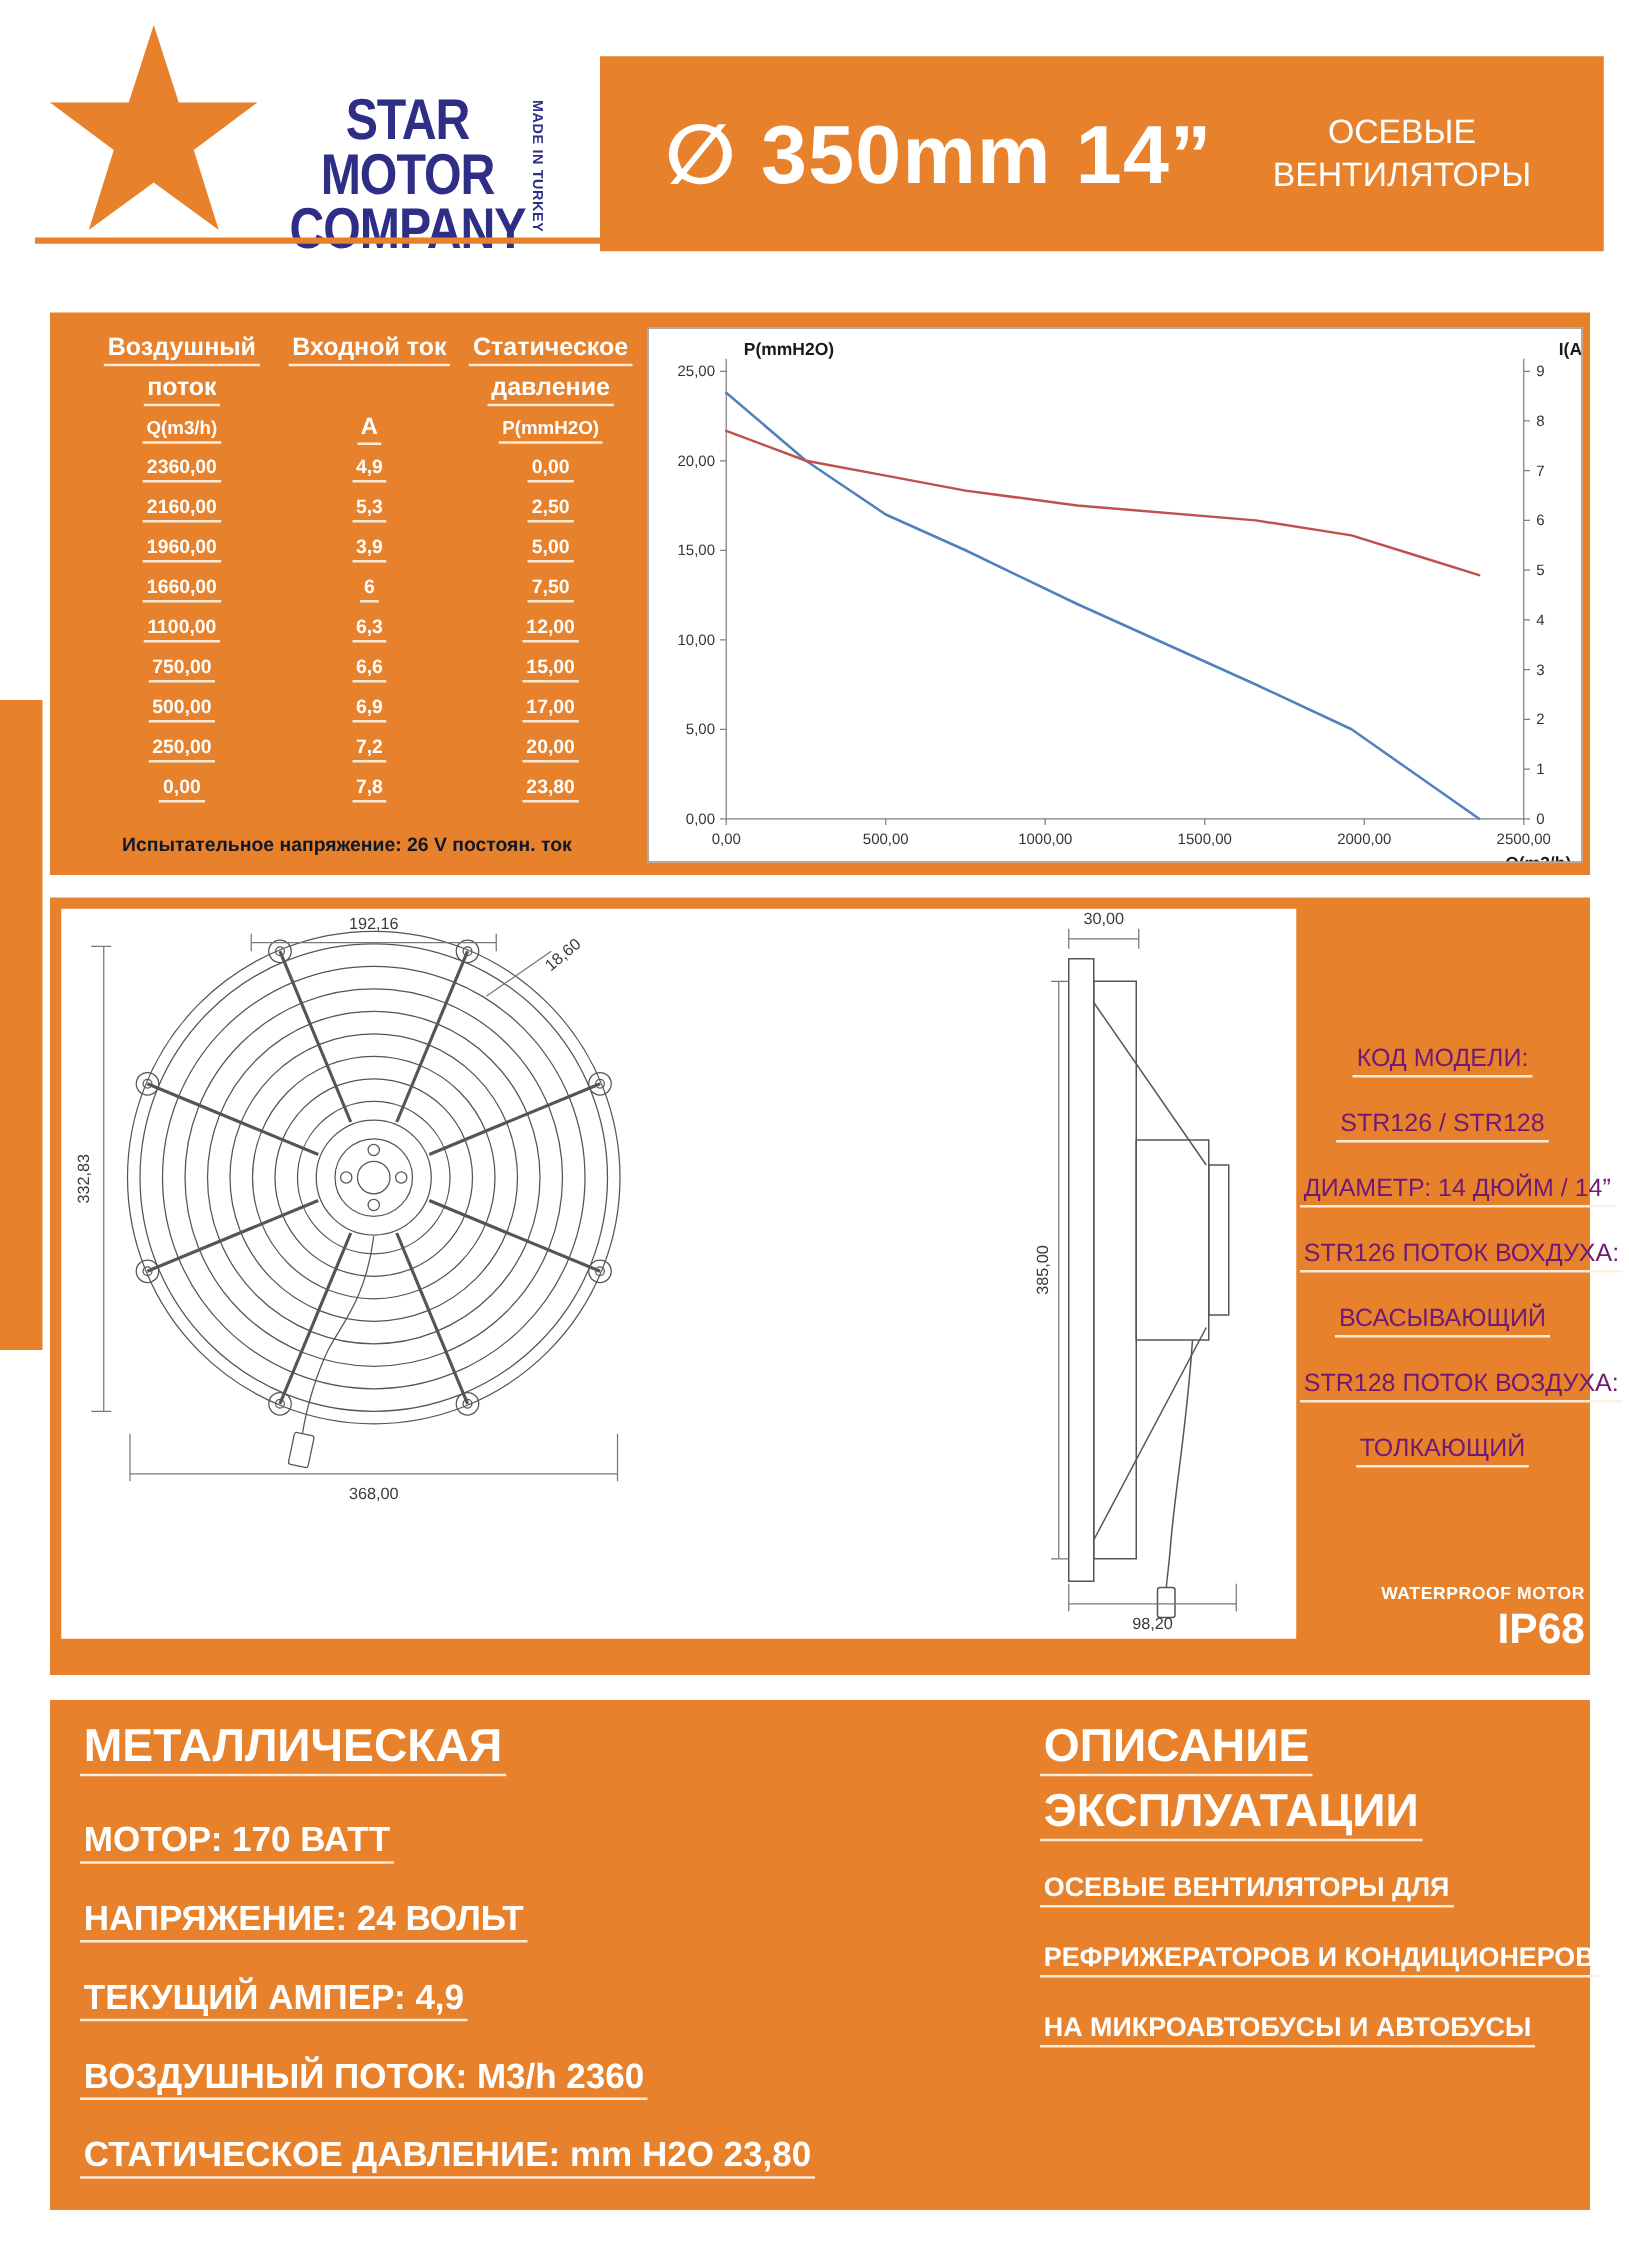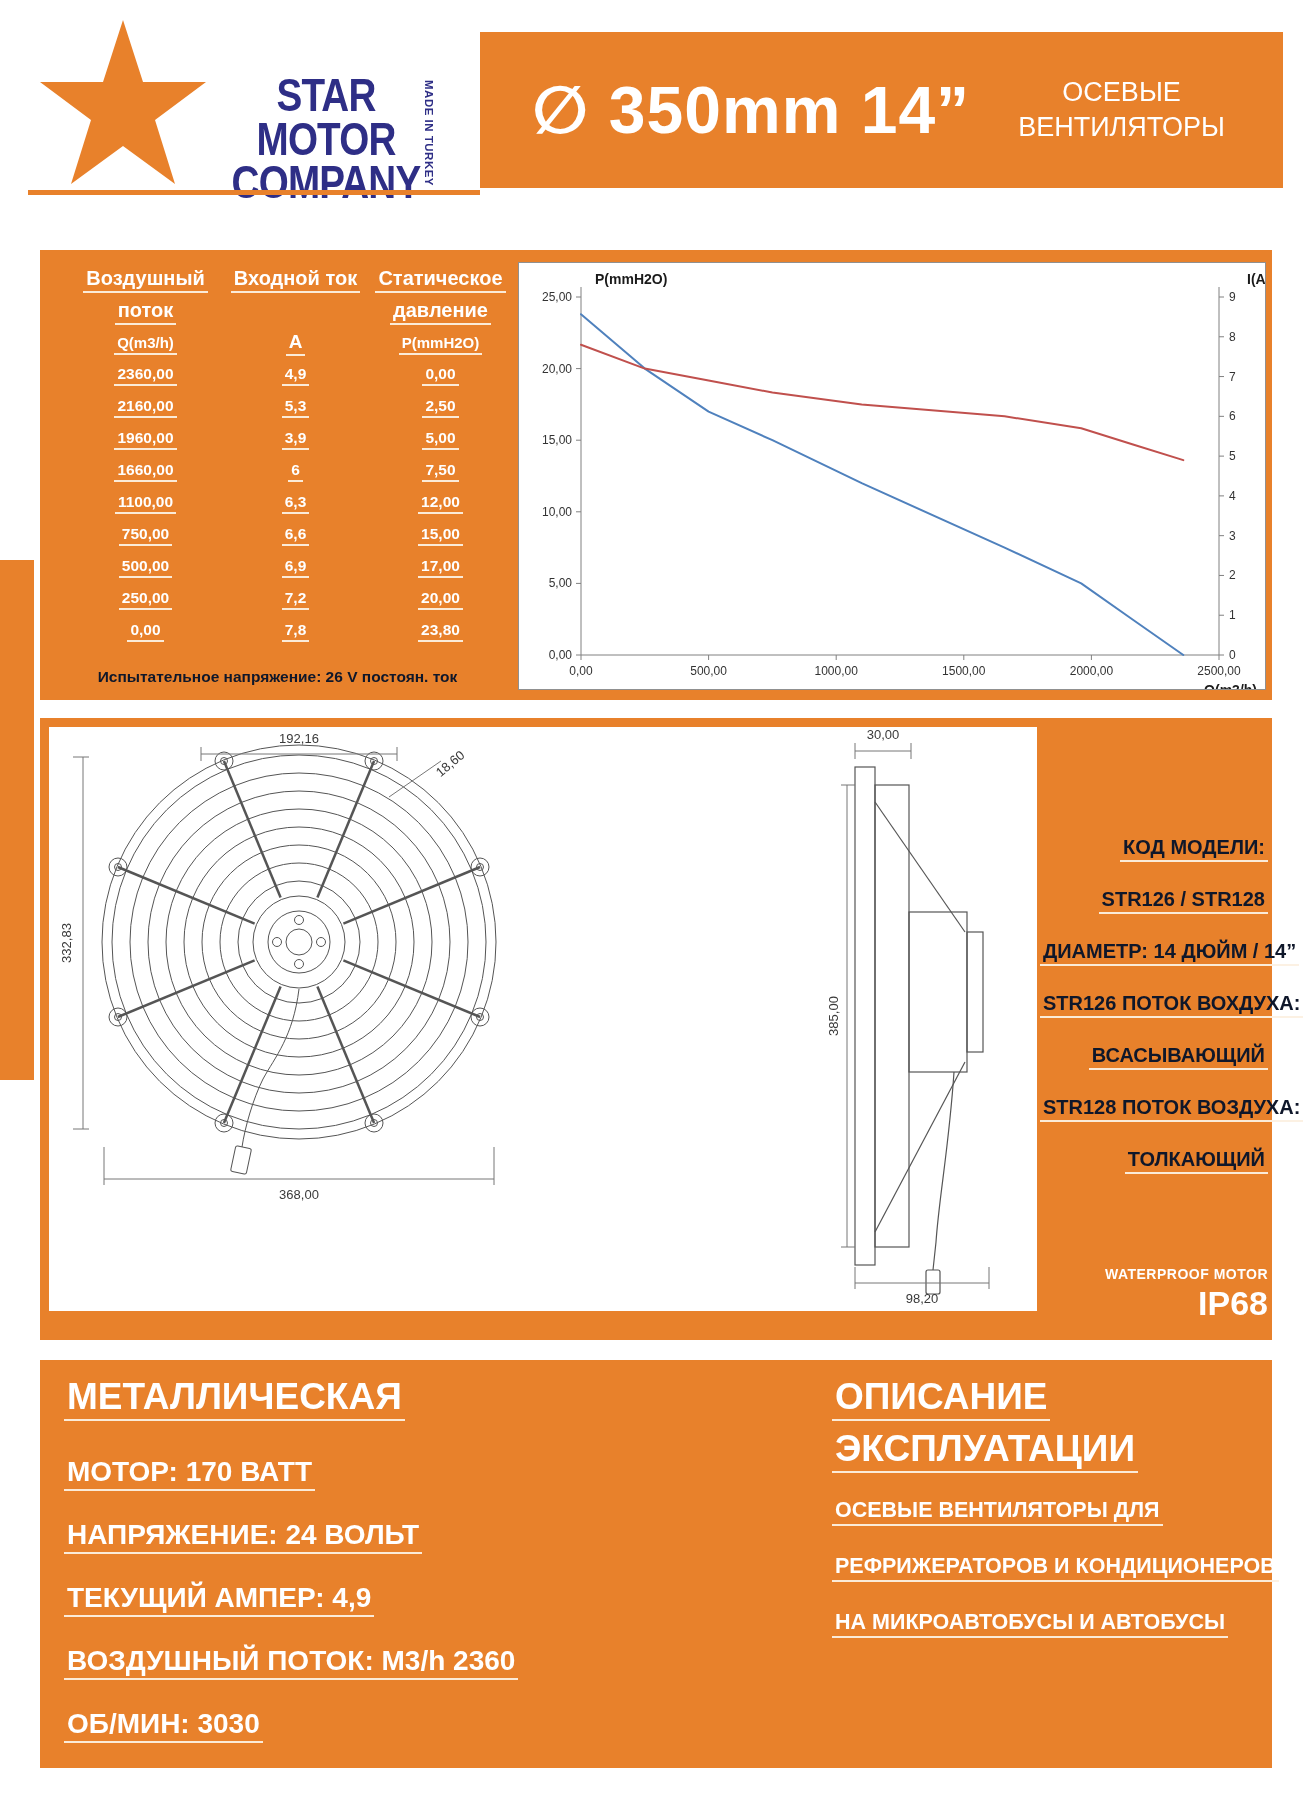--- a/index.html
+++ b/index.html
@@ -14,43 +14,43 @@
   .u{border-bottom:2px solid var(--uline);padding:0 3px 2px;white-space:nowrap;}
 
   
   .logo-star{position:absolute;left:28px;top:14px;width:190px;height:180px;}
   .brand{position:absolute;left:196px;top:74px;width:260px;text-align:center;
          font-size:46px;font-weight:700;color:var(--navy);line-height:.95;
          letter-spacing:-1px;transform:scaleX(.84);transform-origin:center;}
   .made-in{position:absolute;left:423px;top:80px;height:116px;writing-mode:vertical-rl;
            font-size:11.5px;font-weight:700;color:var(--navy);letter-spacing:.5px;}
   .logo-rule{position:absolute;left:28px;top:190px;width:452px;height:5px;background:var(--orange);}
-  .title-block{left:480px;top:32px;width:803px;height:156px;display:flex;align-items:center;color:#fff;}
+  .title-block{left:480px;top:45px;width:803px;height:156px;display:flex;align-items:center;color:#fff;}
   .diameter{font-size:66px;font-weight:700;margin-left:52px;letter-spacing:1px;white-space:nowrap;}
   .category{margin-left:auto;margin-right:58px;text-align:center;font-size:27px;font-weight:400;line-height:1.3;}
 
   
   .data-panel{left:40px;top:250px;width:1232px;height:450px;}
   .spec-grid{position:absolute;left:18px;top:12px;display:grid;
              grid-template-columns:175px 125px 165px;grid-auto-rows:32px;
              align-items:center;justify-items:center;color:#fff;font-weight:700;}
   .spec-grid .h{font-size:20px;}
   .spec-grid .sub{font-size:15px;}
   .spec-grid .suba{font-size:19px;}
   .spec-grid .cell{font-size:15.5px;}
   .note{position:absolute;left:0;top:418px;width:475px;text-align:center;color:#0f172a;
         font-weight:700;font-size:15.5px;}
   .chart-box{position:absolute;left:478px;top:12px;width:746px;height:426px;background:#fff;
              border:1px solid #909090;}
 
   
   .draw-panel{left:40px;top:718px;width:1232px;height:622px;}
   .draw-white{position:absolute;left:9px;top:9px;width:988px;height:584px;background:#fff;}
-  .model-info{position:absolute;left:1000px;top:118px;width:228px;text-align:right;
-              color:#0f172a;font-weight:700;font-size:20px;}
+  .model-info{position:absolute;left:1000px;top:118px;width:228px;text-align:center;
+              color:#701a75;font-weight:400;font-size:20px;}
   .model-info .line{margin-bottom:29px;}
   .waterproof{position:absolute;left:1000px;top:548px;width:228px;text-align:right;color:#fff;}
   .wp-label{font-size:14px;font-weight:700;letter-spacing:.5px;}
   .ip{font-size:34px;font-weight:700;margin-top:2px;}
 
   
   .bottom-panel{left:40px;top:1360px;width:1232px;height:408px;}
   .col-title{font-size:37px;font-weight:700;color:#fff;}
   .chars{position:absolute;left:24px;top:16px;color:#fff;}
   .chars .col-title{margin-bottom:38px;}
@@ -319,20 +319,21 @@
 
   <div class="panel bottom-panel">
 
     <div class="chars">
       <div class="col-title"><span class="u">МЕТАЛЛИЧЕСКАЯ</span></div>
       <div id="chars-list">
           <div class="item"><span class="u">МОТОР: 170 ВАТТ</span></div>
           <div class="item"><span class="u">НАПРЯЖЕНИЕ: 24 ВОЛЬТ</span></div>
           <div class="item"><span class="u">ТЕКУЩИЙ АМПЕР: 4,9</span></div>
           <div class="item"><span class="u">ВОЗДУШНЫЙ ПОТОК: M3/h 2360</span></div>
+          <div class="item"><span class="u">СТАТИЧЕСКОЕ ДАВЛЕНИЕ: mm H2O   23,80</span></div>
           <div class="item"><span class="u">ОБ/МИН: 3030</span></div>
         </div>
     </div>
 
 
     <div class="desc">
       <div class="col-title"><span class="u">ОПИСАНИЕ</span></div>
       <div class="col-title"><span class="u">ЭКСПЛУАТАЦИИ</span></div>
       <div class="body" id="desc-list">
           <div class="item"><span class="u">ОСЕВЫЕ ВЕНТИЛЯТОРЫ ДЛЯ</span></div>

